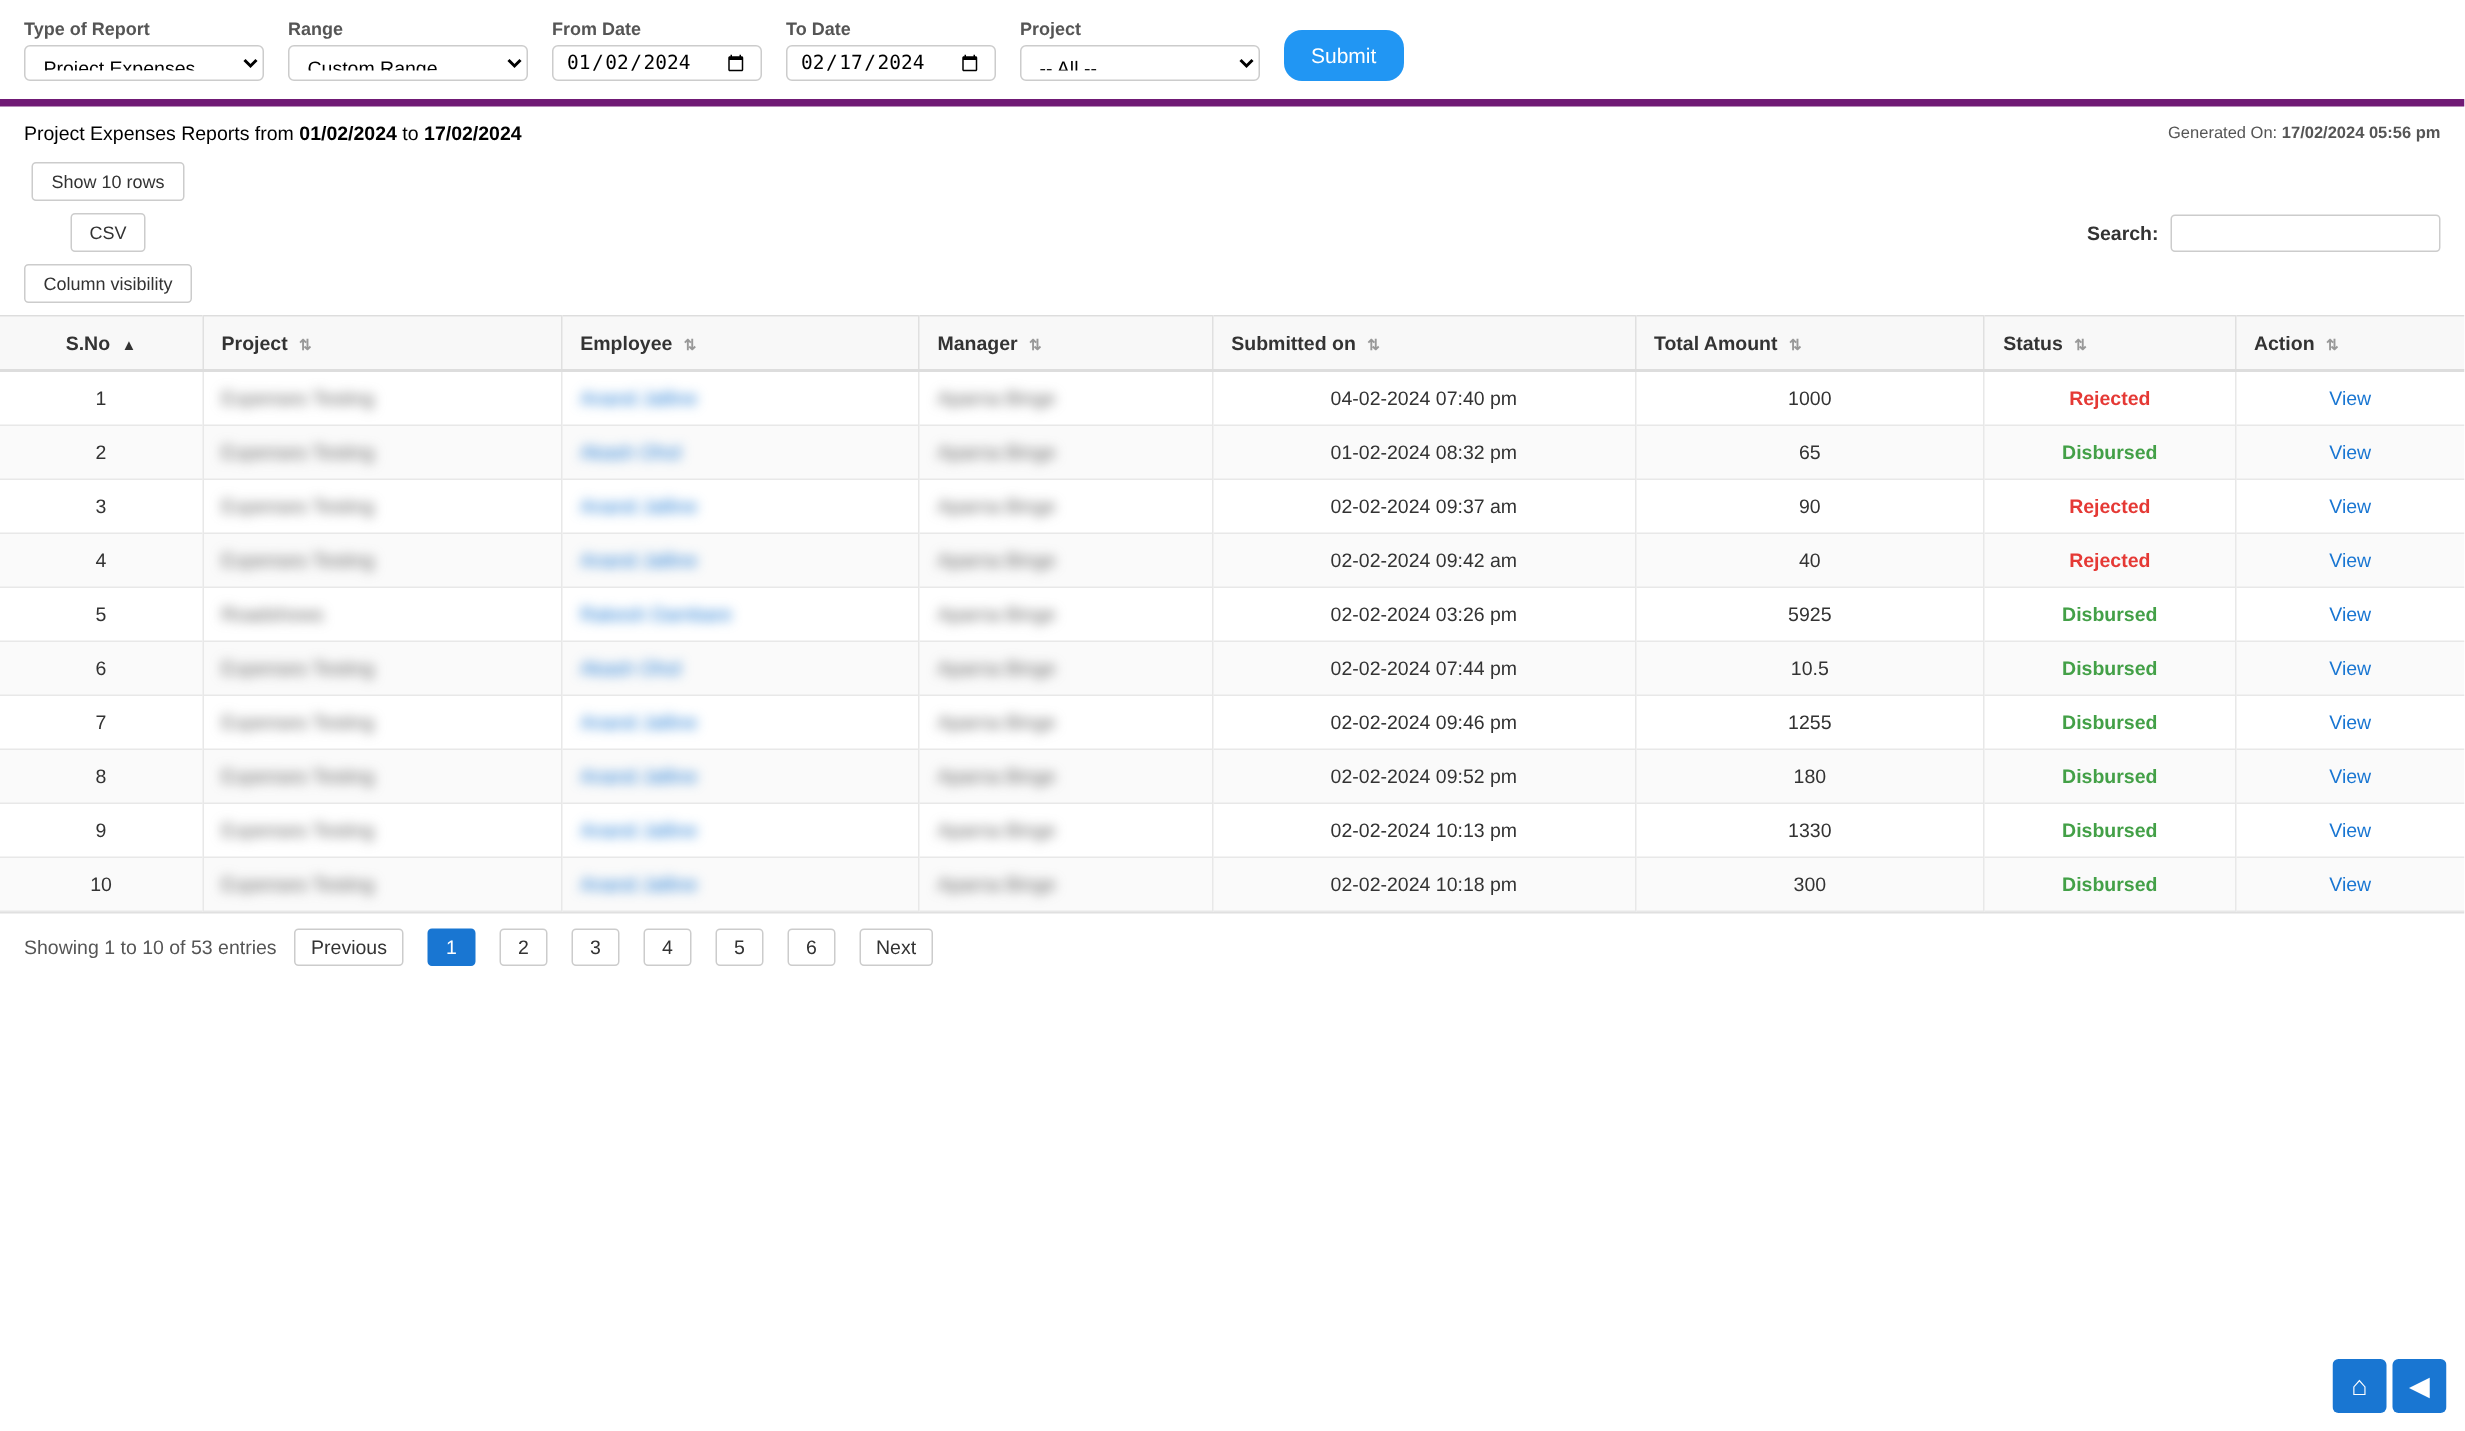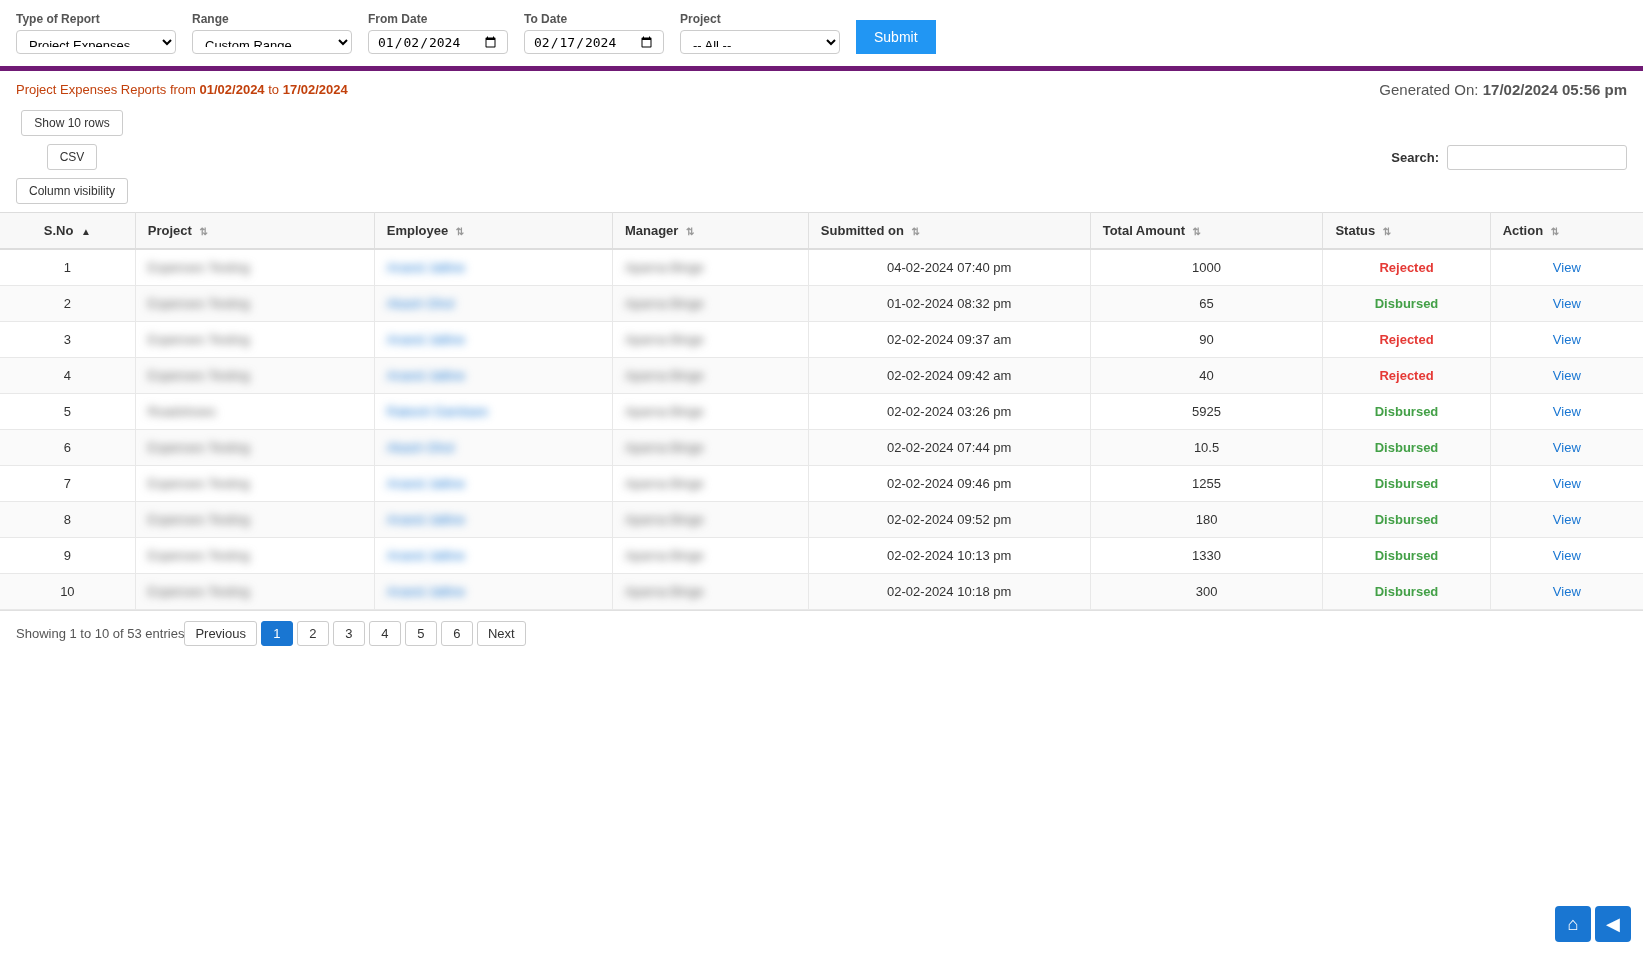--- a/index.html
+++ b/index.html
@@ -43,45 +43,45 @@
     }
 
     .form-group input[type="date"] {
       min-width: 140px;
     }
 
     .submit-btn {
       background: #2196F3;
       color: #fff;
       border: none;
-      border-radius: 0;
+      border-radius: 12px;
       padding: 7px 18px;
       font-size: 14px;
       cursor: pointer;
       height: 34px;
       margin-bottom: 0;
       align-self: flex-end;
     }
 
     .report-info {
       padding: 10px 16px 4px 16px;
       display: flex;
       justify-content: space-between;
       align-items: center;
     }
 
     .report-info-left {
       font-size: 13px;
-      color: #c2410c;
+      color: #000000;
     }
 
     .report-info-left b { font-weight: bold; }
 
     .report-info-right {
-      font-size: 15px;
+      font-size: 11px;
       color: #555;
     }
 
     .table-controls {
       display: flex;
       align-items: center;
       gap: 8px;
       padding: 8px 16px;
       justify-content: space-between;
     }
@@ -205,20 +205,21 @@
     .page-btn {
       border: 1px solid #ccc;
       background: #fff;
       border-radius: 3px;
       padding: 4px 10px;
       font-size: 13px;
       cursor: pointer;
       color: #333;
       min-width: 32px;
       text-align: center;
+      margin-left: 12px;
     }
 
     .page-btn.active {
       background: #1976D2;
       color: #fff;
       border-color: #1976D2;
     }
 
     .bottom-icons {
       position: fixed;

